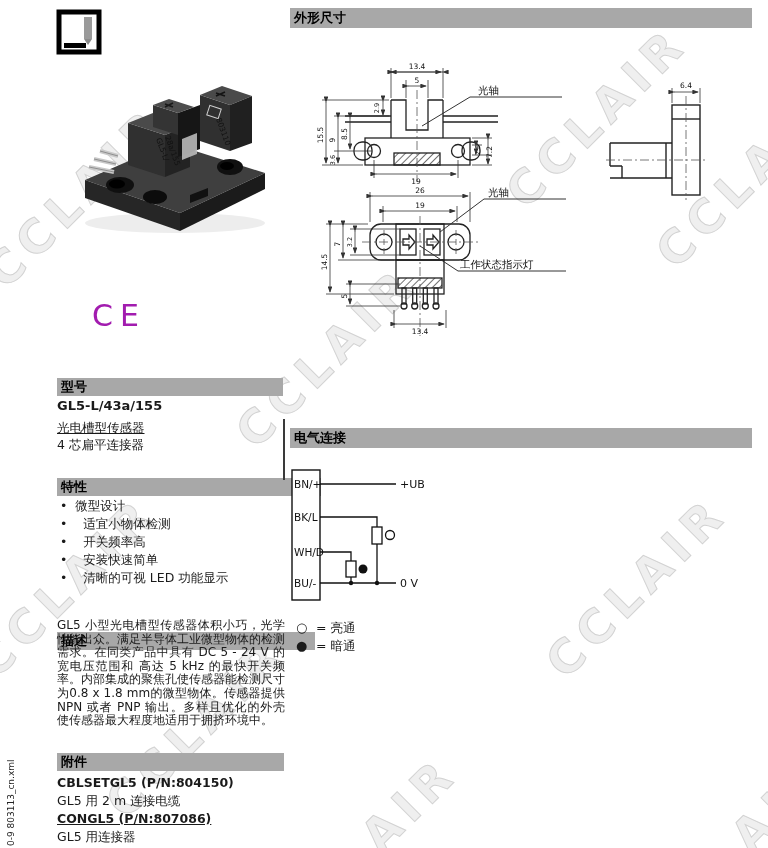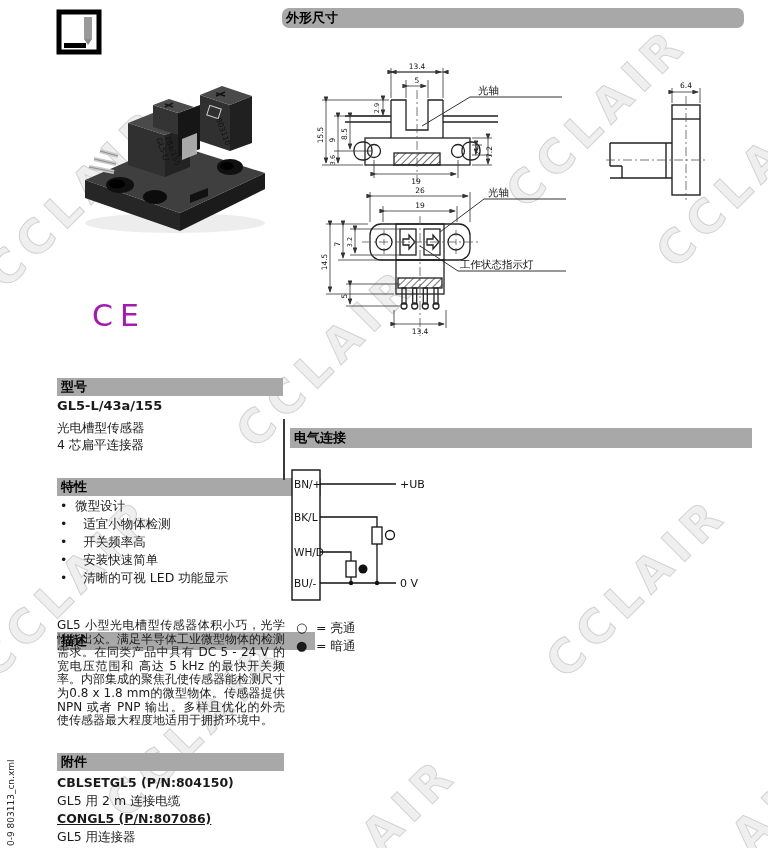--- a/index.html
+++ b/index.html
@@ -83,21 +83,21 @@
     <text font-size="7.5" fill="#e8e8e8" transform="rotate(70 86 84)" x="86" y="84">GL5-L/</text>
     <text font-size="7.5" fill="#e8e8e8" transform="rotate(70 95 82)" x="95" y="82">28a/155</text>
     <rect x="138" y="52" width="12" height="10" transform="rotate(18 144 57)" fill="none" stroke="#cfcfcf" stroke-width="1"></rect>
     <text font-size="7.5" fill="#e8e8e8" transform="rotate(70 146 64)" x="146" y="64">803110</text>
   </svg>
 
   <div class="txt" style="left:92px;top:298px;font-size:30px;letter-spacing:7px;color:#a21caf;">CE</div>
 
   <div class="bar" style="left:57px;top:378px;width:226px;z-index:2;">型号</div>
   <div class="txt b" style="left:57px;top:398px;font-size:13px;">GL5-L/43a/155</div>
-  <div class="txt" style="left:57px;top:420px;">光电槽型传感器</div>
+  <div class="txt" style="left:57px;top:420px;text-decoration:underline;">光电槽型传感器</div>
   <div class="txt" style="left:57px;top:437px;">4 芯扁平连接器</div>
 
   <div class="bar" style="left:57px;top:478px;width:264px;z-index:2;">特性</div>
   <div class="feat-row" style="left:60px;top:498px;">
     <span>•</span>
     <span style="margin-left:4px">微型设计</span></div>
   <div class="feat-row" style="left:60px;top:516px;">
     <span>•</span>
     <span style="margin-left:12px">适宜小物体检测</span></div>
   <div class="feat-row" style="left:60px;top:534px;">
@@ -114,21 +114,21 @@
   <div class="txt" style="left:57px;top:619px;width:228px;font-size:12px;line-height:13.6px;text-align:justify;">GL5 小型光电槽型传感器体积小巧，光学性能出众。满足半导体工业微型物体的检测需求。在同类产品中具有 DC 5 - 24 V 的宽电压范围和 高达 5 kHz 的最快开关频率。内部集成的聚焦孔使传感器能检测尺寸为0.8 x 1.8 mm的微型物体。传感器提供 NPN 或者 PNP 输出。多样且优化的外壳使传感器最大程度地适用于拥挤环境中。</div>
 
   <div class="bar" style="left:57px;top:753px;width:227px;z-index:2;">附件</div>
   <div class="txt b" style="left:57px;top:775px;font-size:12.5px;">CBLSETGL5 (P/N:804150)</div>
   <div class="txt" style="left:57px;top:793px;">GL5 用 2 m 连接电缆</div>
   <div class="txt b" style="left:57px;top:811px;font-size:12.5px;text-decoration:underline;">CONGL5 (P/N:807086)</div>
   <div class="txt" style="left:57px;top:829px;">GL5 用连接器</div>
 
   <div class="vfoot">0-9      803113_cn.xml</div>
 
-  <div class="bar" style="left:282px;top:8px;width:462px;height:20px;line-height:20px;z-index:2;border-radius:7px;">外形尺寸</div>
+  <div class="bar" style="left:290px;top:8px;width:462px;height:20px;line-height:20px;z-index:2;">外形尺寸</div>
 
   <svg style="left:310px;top:50px" width="262" height="140" viewBox="0 0 262 140">
     <defs>
       <marker id="arr" viewBox="0 0 8 6" refX="7" refY="3" markerWidth="8" markerHeight="6" orient="auto">
         <path d="M0,0 L8,3 L0,6 z" fill="#333"></path>
       </marker>
       <pattern id="hatch" width="5" height="5" patternUnits="userSpaceOnUse" patternTransform="rotate(45)">
         <line x1="0" y1="0" x2="0" y2="5" stroke="#333" stroke-width="1.4"></line>
       </pattern>
     </defs>

